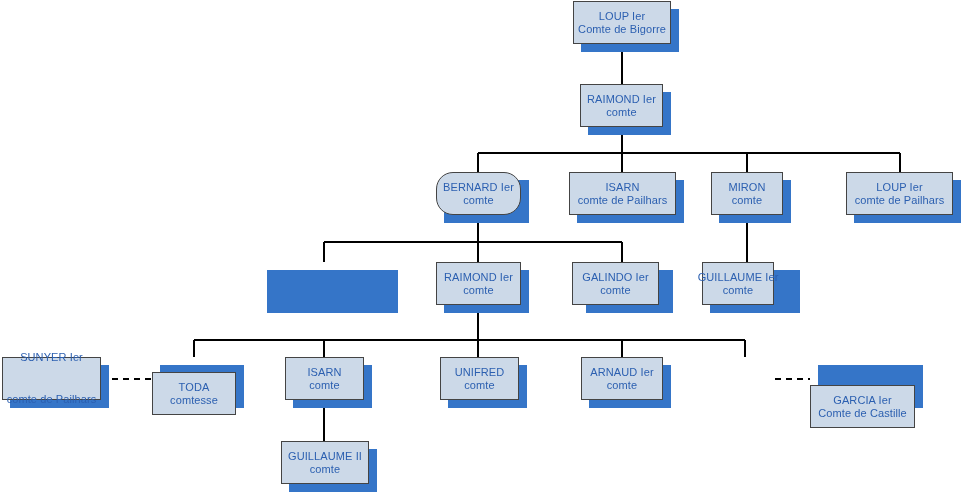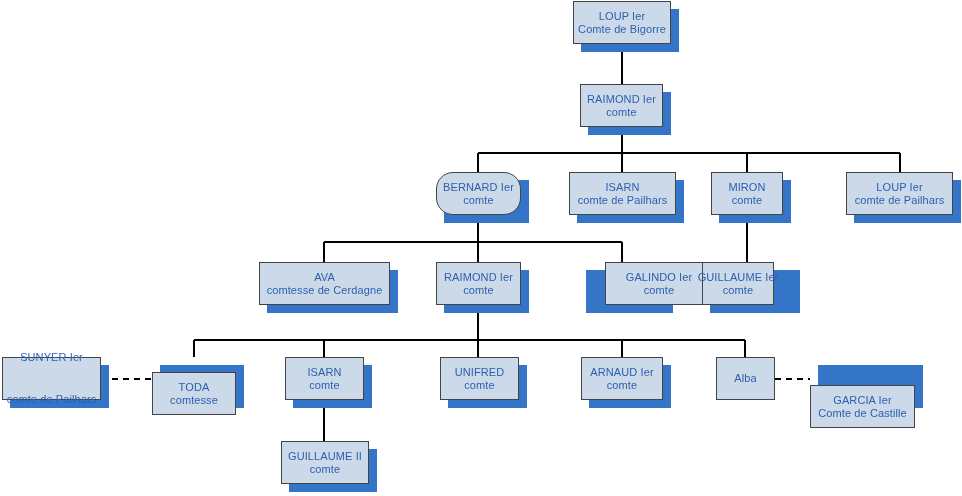--- a/index.html
+++ b/index.html
@@ -132,31 +132,27 @@
   <div class="node" style="left:711px;top:172px;width:72px;height:43px;">
     <span class="ln">MIRON</span>
     <span class="ln">comte</span>
   </div>
 
   <div class="node" style="left:846px;top:172px;width:107px;height:43px;">
     <span class="ln">LOUP Ier</span>
     <span class="ln">comte de Pailhars</span>
   </div>
 
-  <div class="node" style="left:259px;top:262px;width:131px;height:43px;">
-    <span class="ln">AVA</span>
-    <span class="ln">comtesse de Cerdagne</span>
-  </div>
 
   <div class="node" style="left:436px;top:262px;width:85px;height:43px;">
     <span class="ln">RAIMOND Ier</span>
     <span class="ln">comte</span>
   </div>
 
-  <div class="node" style="left:605px;top:262px;width:108px;height:43px;">
+  <div class="node" style="left:572px;top:262px;width:87px;height:43px;">
     <span class="ln">GALINDO Ier</span>
     <span class="ln">comte</span>
   </div>
 
   <div class="node" style="left:702px;top:262px;width:72px;height:43px;">
     <span class="ln">GUILLAUME Ier</span>
     <span class="ln">comte</span>
   </div>
 
   <div class="node" style="left:2px;top:357px;width:99px;height:43px;gap:29px;">
@@ -177,23 +173,20 @@
   <div class="node" style="left:440px;top:357px;width:79px;height:43px;">
     <span class="ln">UNIFRED</span>
     <span class="ln">comte</span>
   </div>
 
   <div class="node" style="left:581px;top:357px;width:82px;height:43px;">
     <span class="ln">ARNAUD Ier</span>
     <span class="ln">comte</span>
   </div>
 
-  <div class="node" style="left:716px;top:357px;width:59px;height:43px;">
-    <span class="ln">Alba</span>
-  </div>
 
   <div class="node" style="left:810px;top:357px;width:105px;height:43px;margin-top:28px;">
     <span class="ln">GARCIA Ier</span>
     <span class="ln">Comte de Castille</span>
   </div>
 
   <div class="node" style="left:281px;top:441px;width:88px;height:43px;">
     <span class="ln">GUILLAUME II</span>
     <span class="ln">comte</span>
   </div>

